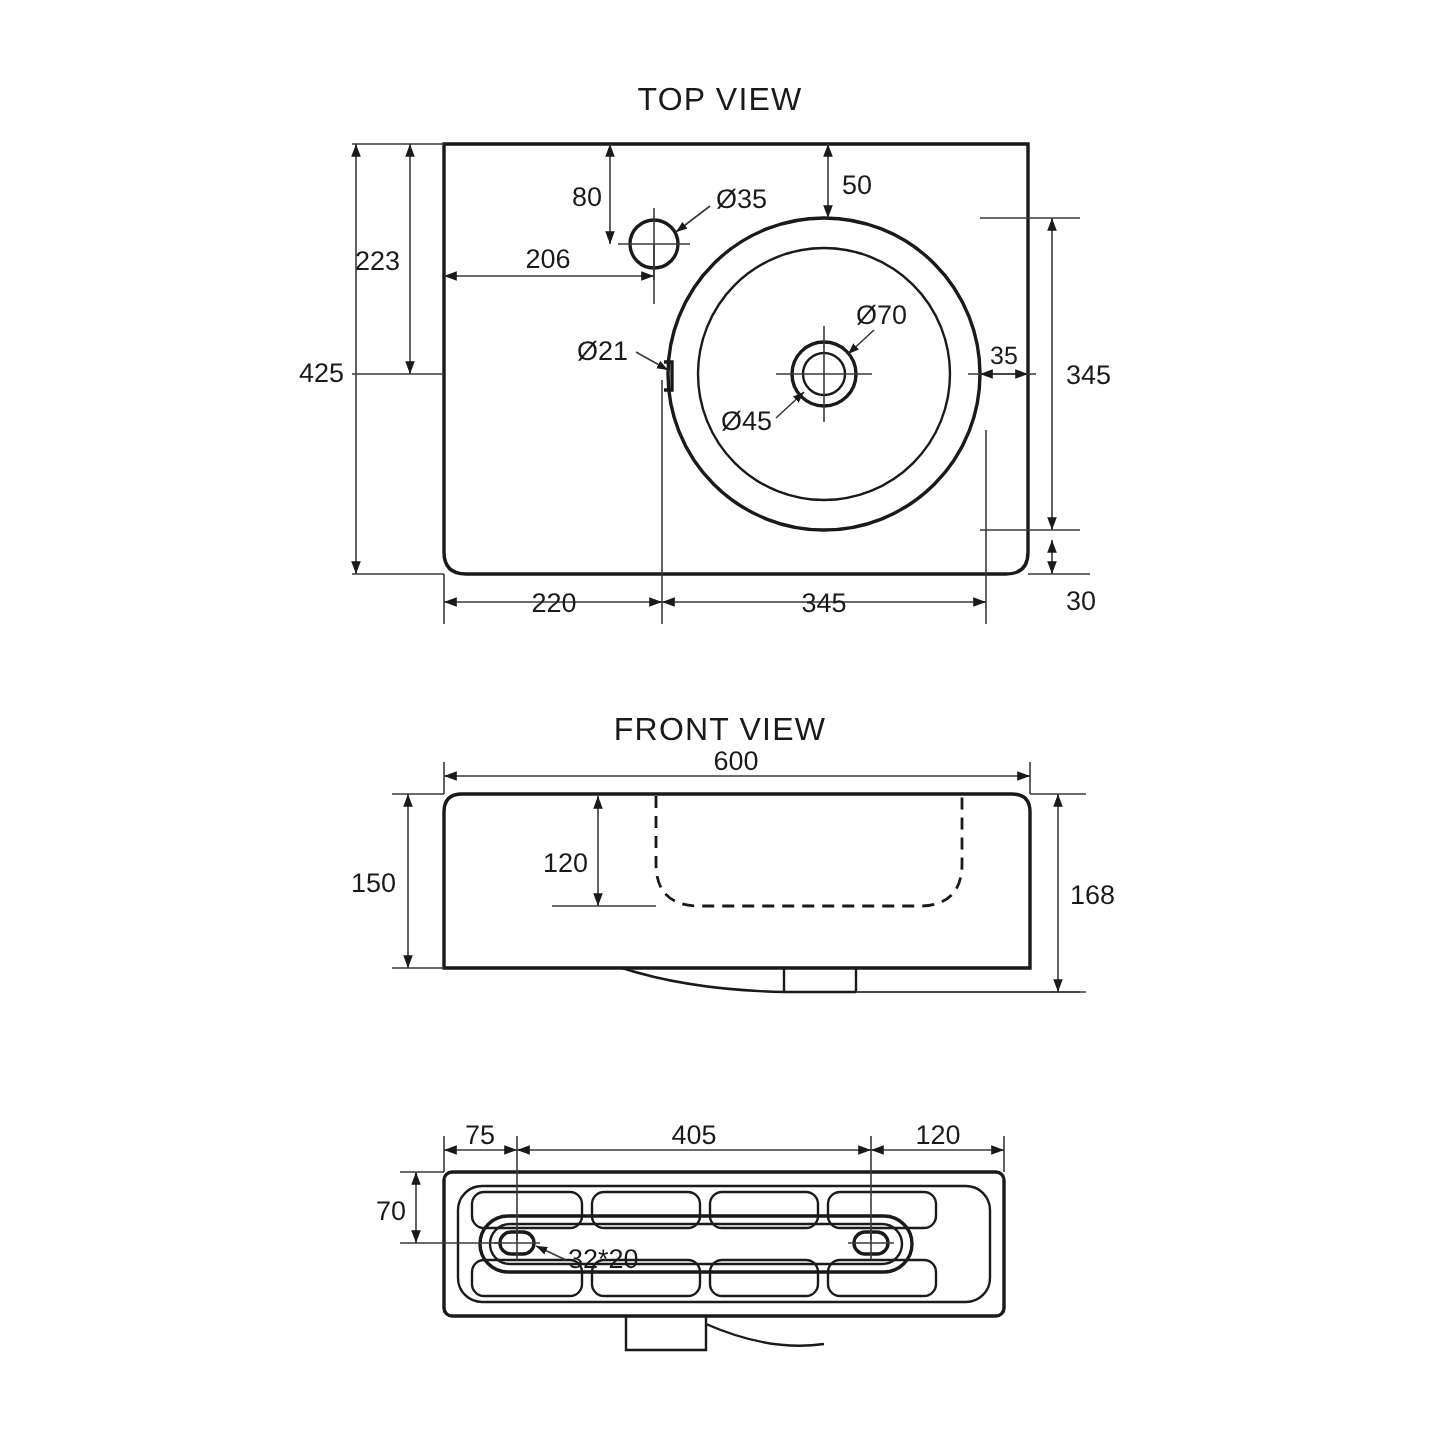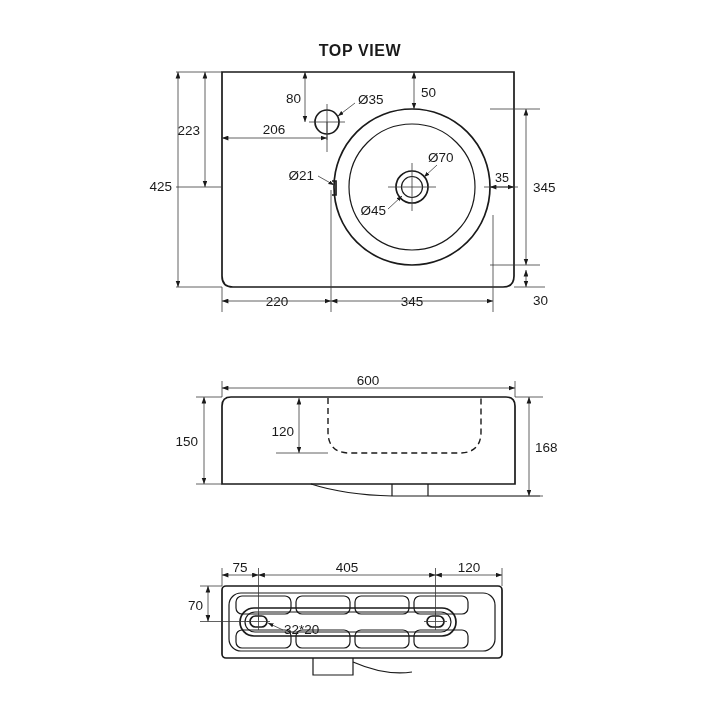--- a/index.html
+++ b/index.html
@@ -11,21 +11,21 @@
     position: relative;
     width: 720px;
     height: 720px;
     background: #ffffff;
     font-family: "Liberation Sans", sans-serif;
     overflow: hidden;
   }
   .view-title {
     position: absolute;
     font-size: 16px;
-    font-weight: bold;
+    font-weight: normal;
     color: #1a1a1a;
     letter-spacing: 0.6px;
     text-align: center;
     width: 240px;
     white-space: nowrap;
   }
   #title-top  { left: 240px; top: 42px; }
   #title-front{ left: 240px; top: 357px; }
   #title-back { left: 240px; top: 536px; }
 
@@ -49,20 +49,21 @@
   .thin { fill: none; stroke: #3a3a3a; stroke-width: 0.8; }
   .dash { fill: none; stroke: #1a1a1a; stroke-width: 1.4; stroke-dasharray: 6 4; }
   .ctr  { fill: none; stroke: #3a3a3a; stroke-width: 0.8; }
 </style>
 </head>
 <body>
 
 <div id="page">
 
   <div class="view-title" id="title-top">TOP VIEW</div>
+  <div class="view-title" id="title-front">FRONT VIEW</div>
 
   <svg class="drw" id="svg-top">
     <defs>
       <marker id="ar" markerWidth="9" markerHeight="9" refX="8" refY="3" orient="auto" markerUnits="strokeWidth">
         <path d="M0,0 L8,3 L0,6 z" fill="#1a1a1a"></path>
       </marker>
       <marker id="arb" markerWidth="9" markerHeight="9" refX="0" refY="3" orient="auto" markerUnits="strokeWidth">
         <path d="M8,0 L0,3 L8,6 z" fill="#1a1a1a"></path>
       </marker>
       <marker id="arsm" markerWidth="8" markerHeight="8" refX="7" refY="2.6" orient="auto" markerUnits="strokeWidth">

